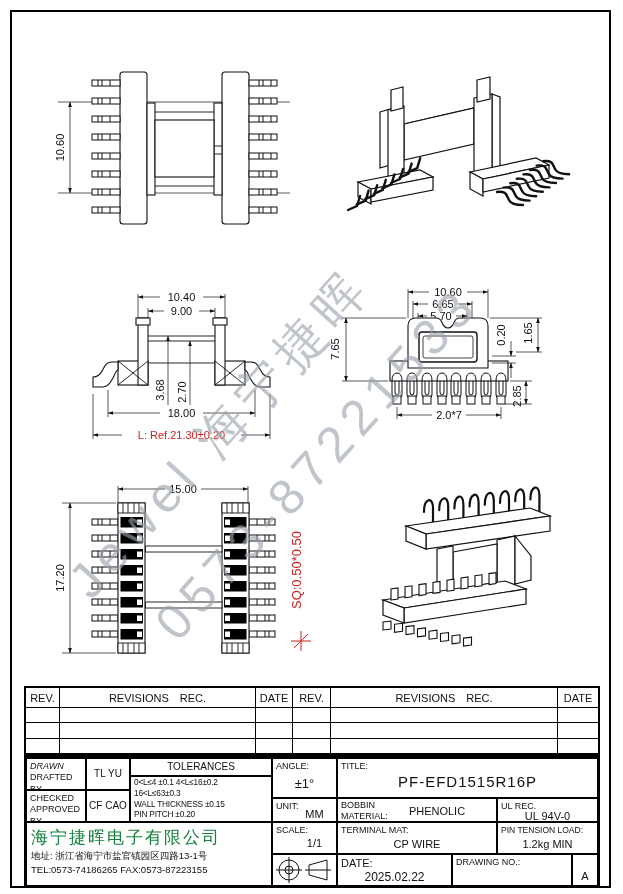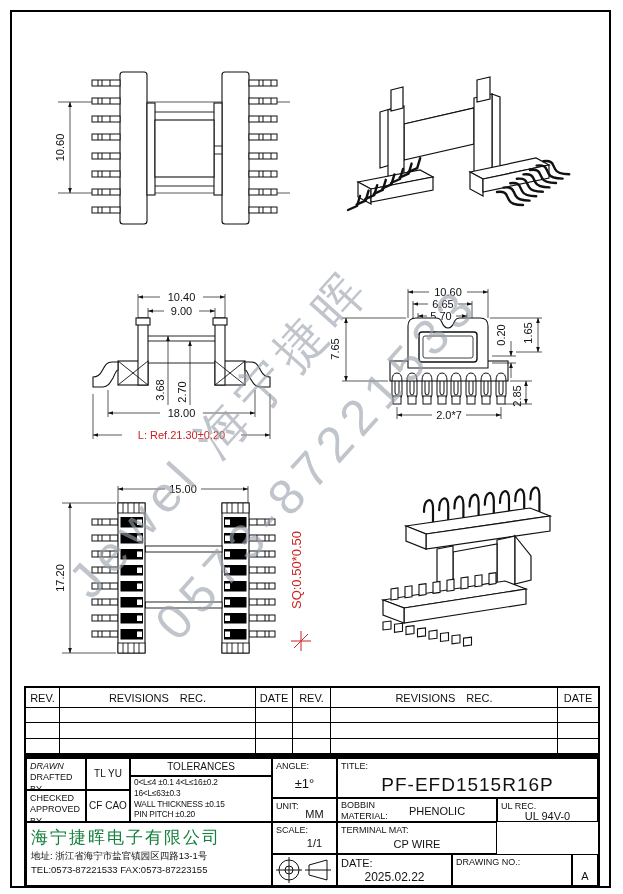--- a/index.html
+++ b/index.html
@@ -19,21 +19,21 @@
             grid-template-rows:20px 15.3px 15.3px 15.3px;z-index:10;background:transparent;}
   #revtable div{border-right:1px solid #000;border-bottom:1px solid #000;display:flex;align-items:center;justify-content:center;
                 font-size:11px;word-spacing:8px;overflow:hidden;}
   #revtable div:nth-child(6n){border-right:none;}
   
   #tblock{position:absolute;left:24px;top:756px;width:576px;height:132px;border:2px solid #000;box-sizing:border-box;z-index:10;}
   .cell{position:absolute;border:1px solid #000;box-sizing:border-box;overflow:hidden;font-size:9px;line-height:1.25;}
   .cell .lab{position:absolute;left:3px;top:2px;font-size:9px;}
   .cell .val{position:absolute;left:0;right:0;text-align:center;font-size:11px;}
   .ctr{display:flex;align-items:center;justify-content:center;}
-  #cell-title .val{font-size:19px;letter-spacing:1px;}
+  #cell-title .val{font-size:15px;letter-spacing:1px;}
   #cell-company{font-size:9px;}
   #company-name{color:#15803d;font-size:17px;letter-spacing:2px;margin:4px 0 2px 4px;}
   #company-addr,#company-tel{margin-left:4px;font-size:9.5px;margin-top:2px;}
   .tolbody div{margin-left:3px;font-size:8.3px;letter-spacing:-0.2px;line-height:1.3;}
 </style>
 </head>
 <body>
 
 <div id="page">
   <div id="frame"></div>
@@ -511,29 +511,33 @@
       <div style="margin-left:3px;">MATERIAL:</div>
       <div class="val" style="top:6px;left:40px;">PHENOLIC</div>
     </div>
     <div class="cell" style="left:471px;top:40px;width:101px;height:24px;">
       <span class="lab">UL REC.</span>
       <div class="val" style="top:11px;">UL 94V-0</div>
     </div>
     <div class="cell" id="cell-company" style="left:0;top:64px;width:246px;height:64px;">
       <div id="company-name">海宁捷晖电子有限公司</div>
       <div id="company-addr">地址: 浙江省海宁市盐官镇园区四路13-1号</div>
-      <div id="company-tel">TEL:0573-87221533 FAX:0573-87223155</div>
+      <div id="company-tel">TEL:0573-74186265 FAX:0573-87223155</div>
     </div>
     <div class="cell" style="left:246px;top:64px;width:65px;height:32px;">
       <span class="lab">SCALE:</span>
       <div class="val" style="top:14px;left:20px;">1/1</div>
     </div>
     <div class="cell" style="left:311px;top:64px;width:160px;height:32px;">
       <span class="lab">TERMINAL MAT:</span>
       <div class="val" style="top:15px;">CP WIRE</div>
+    </div>
+    <div class="cell" style="left:471px;top:64px;width:101px;height:32px;">
+      <span class="lab" style="font-size:8.5px;">PIN TENSION LOAD:</span>
+      <div class="val" style="top:15px;">1.2kg MIN</div>
     </div>
     <div class="cell ctr" style="left:246px;top:96px;width:65px;height:32px;">
       <svg width="60" height="30" viewBox="0 0 60 30" style="position:static;">
         <g fill="none" stroke="#111" stroke-width="1">
           <circle cx="14" cy="15" r="10"></circle>
             <circle cx="14" cy="15" r="4"></circle>
           <line x1="1" y1="15" x2="27" y2="15"></line>
             <line x1="14" y1="2" x2="14" y2="28"></line>
           <polygon points="34,10 52,5 52,25 34,20"></polygon>
             <line x1="30" y1="15" x2="56" y2="15"></line>

